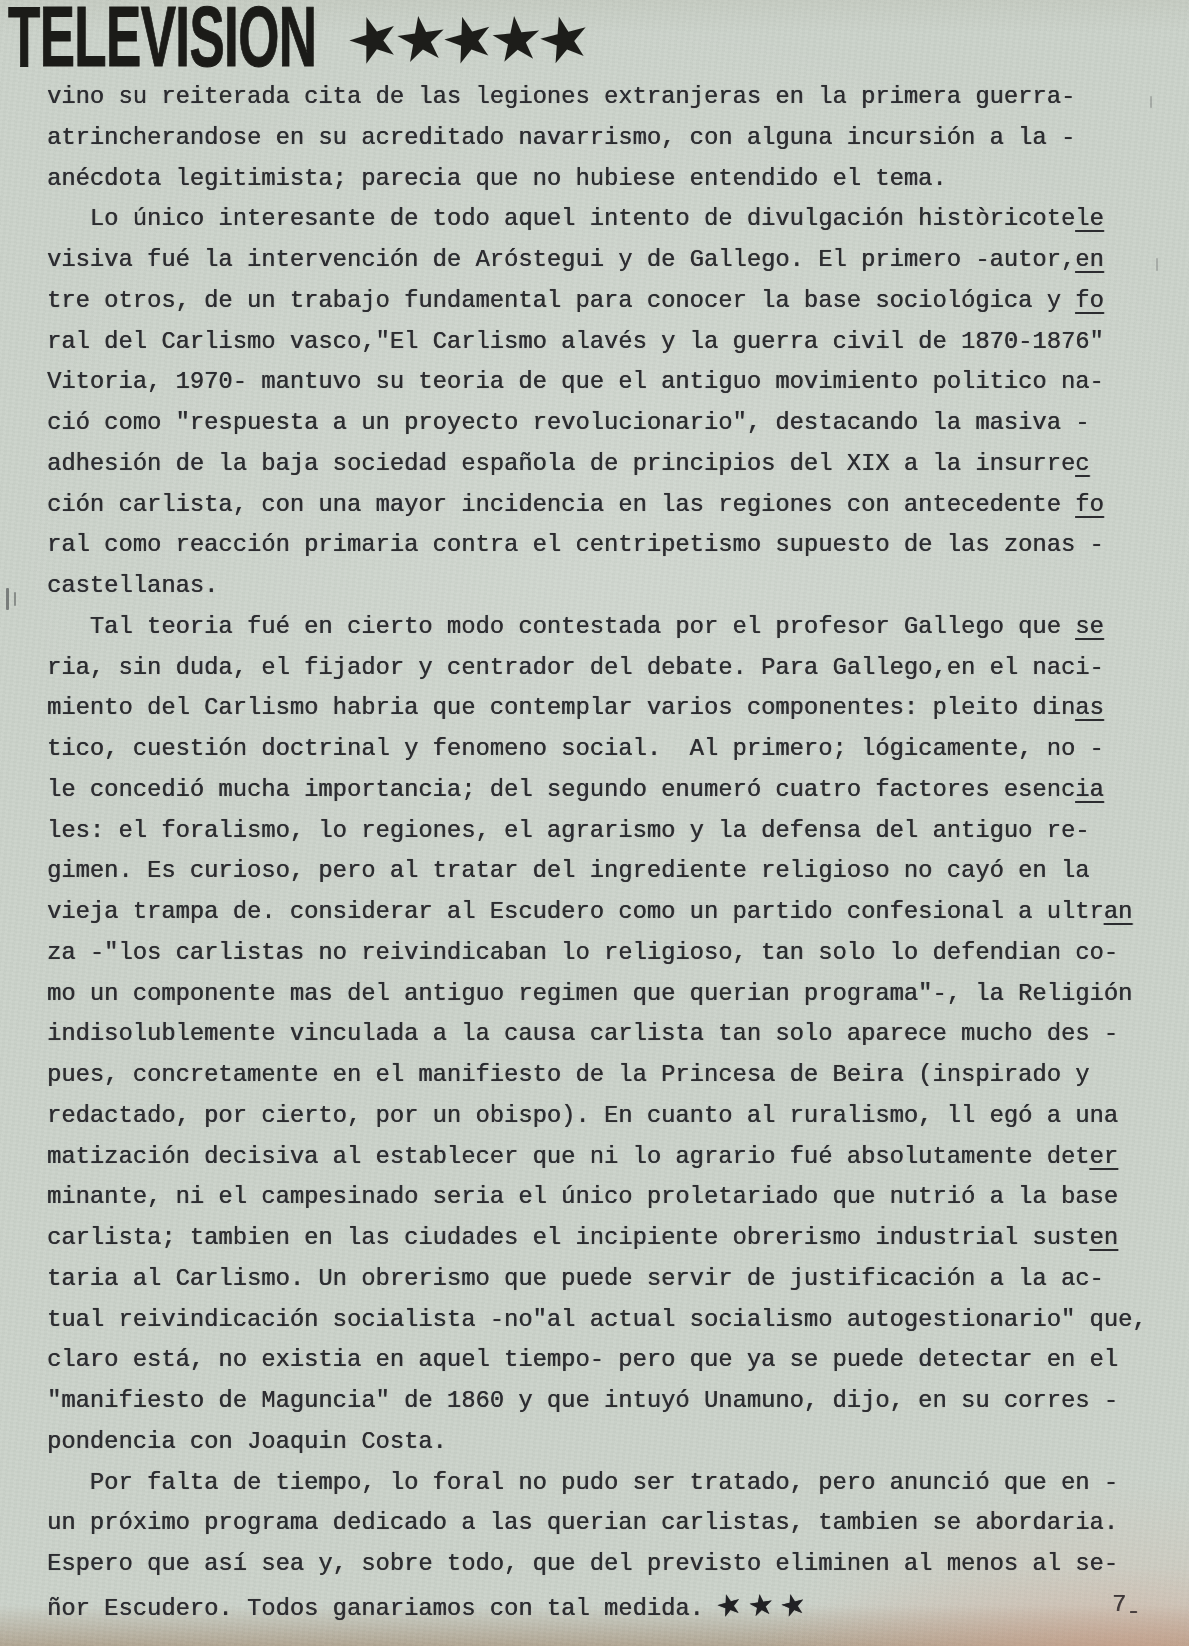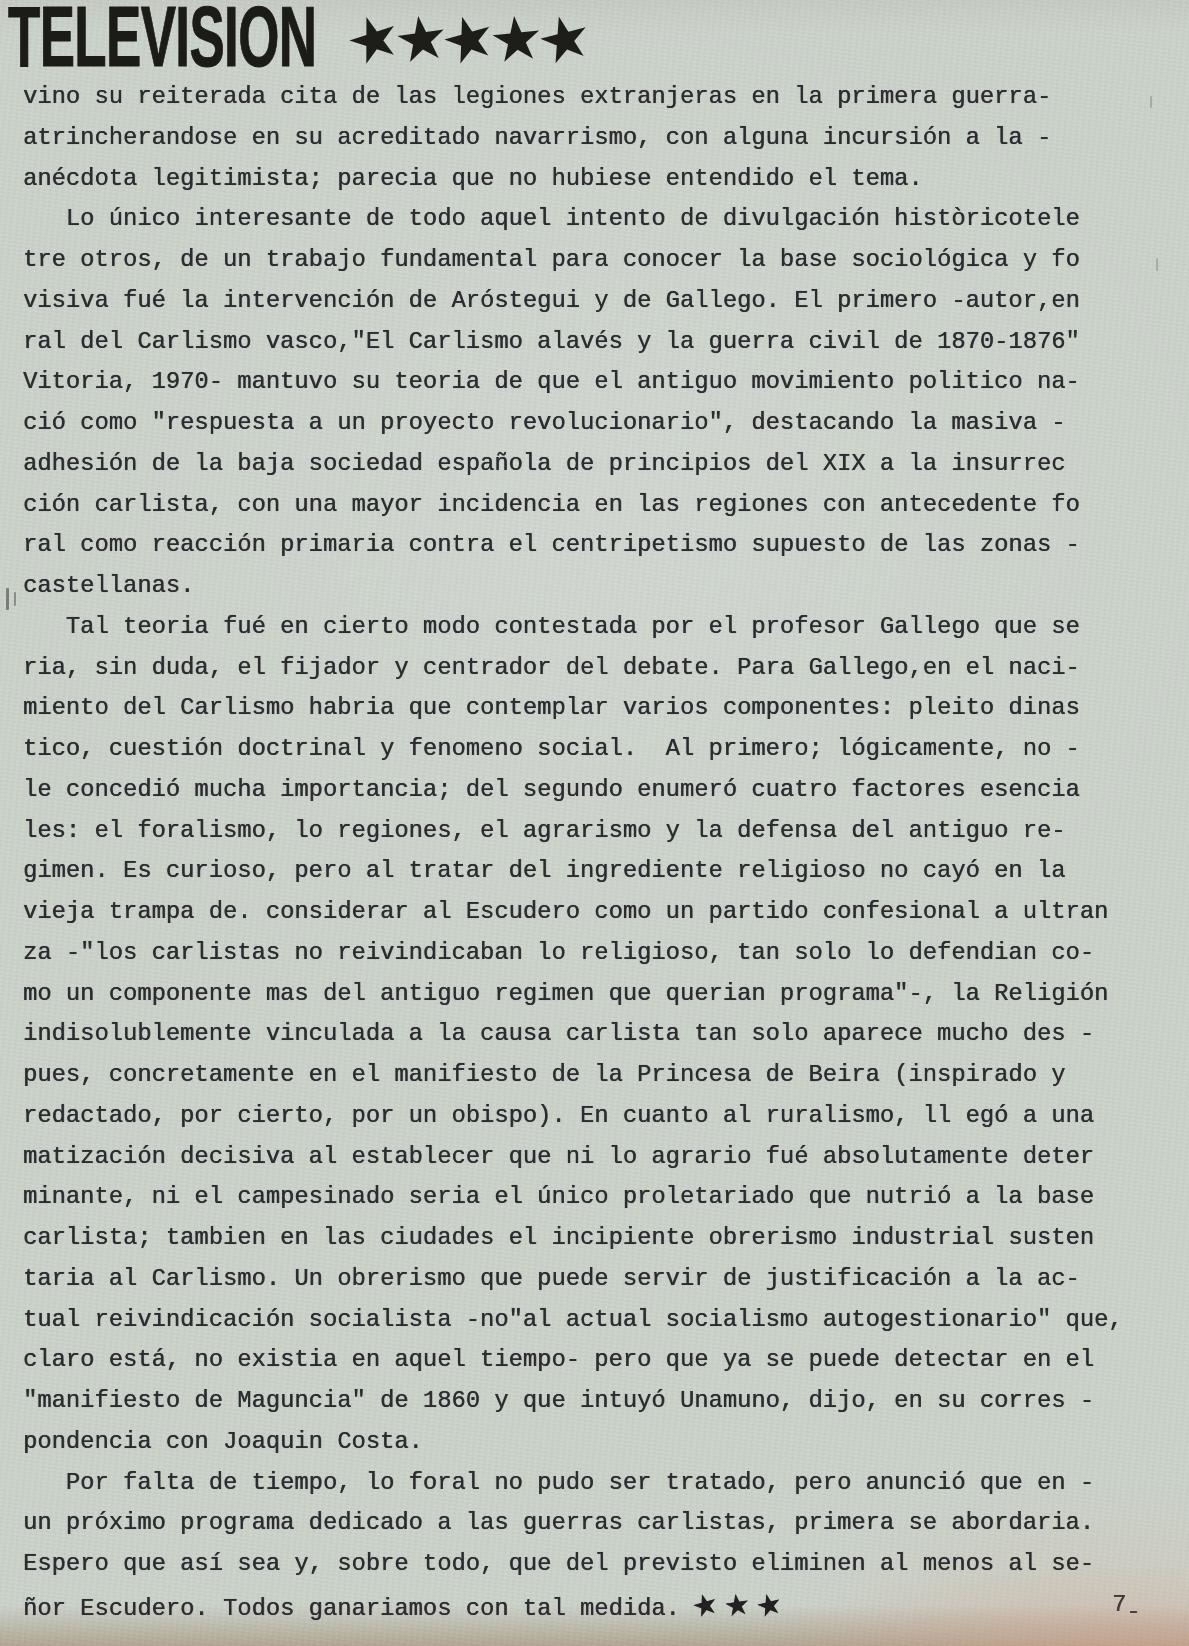--- a/index.html
+++ b/index.html
@@ -45,27 +45,28 @@
     display:inline-block;
     margin-right:-7px;
   }
   .hstar:nth-child(1){ transform:rotate(-18deg); }
   .hstar:nth-child(2){ transform:rotate(-8deg);  }
   .hstar:nth-child(3){ transform:rotate(-16deg); }
   .hstar:nth-child(4){ transform:rotate(-6deg);  }
   .hstar:nth-child(5){ transform:rotate(-14deg); }
 
   .body-text {
-    position:absolute; left:23px; top:77px;
+    position:absolute; left:47px; top:77px;
     font-size:23.8px; line-height:40.75px;
     color:#2c2c30;
     text-shadow:0.4px 0 0 rgba(44,44,48,0.75), 0 0 1px rgba(44,44,48,0.35);
   }
   .line { white-space:pre; height:40.75px; }
   .ul {
+    text-decoration:underline;
     text-decoration-thickness:2.2px;
     text-underline-offset:5px;
     margin-top:39px;
   }
 
   .end-stars { margin-left:12px; letter-spacing:0; }
   .estar {
     font-family:"DejaVu Sans",sans-serif;
     font-size:29px; color:#212124;
     display:inline-block; margin-right:6px;
@@ -108,22 +109,22 @@
         <span class="hstar">★</span>
         <span class="hstar">★</span>
       </div>
   </div>
 
   <div class="body-text">
       <div class="line">vino su reiterada cita de las legiones extranjeras en la primera guerra-</div>
       <div class="line">atrincherandose en su acreditado navarrismo, con alguna incursión a la -</div>
       <div class="line">anécdota legitimista; parecia que no hubiese entendido el tema.</div>
       <div class="line"><span>   Lo único interesante de todo aquel intento de divulgación històricote</span><span class="ul">le</span></div>
+      <div class="line"><span>visiva fué la intervención de Aróstegui y de Gallego. El primero -autor,</span><span class="ul">en</span></div>
       <div class="line"><span>tre otros, de un trabajo fundamental para conocer la base sociológica y </span><span class="ul">fo</span></div>
-      <div class="line"><span>visiva fué la intervención de Aróstegui y de Gallego. El primero -autor,</span><span class="ul">en</span></div>
       <div class="line">ral del Carlismo vasco,"El Carlismo alavés y la guerra civil de 1870-1876"</div>
       <div class="line">Vitoria, 1970- mantuvo su teoria de que el antiguo movimiento politico na-</div>
       <div class="line">ció como "respuesta a un proyecto revolucionario", destacando la masiva -</div>
       <div class="line"><span>adhesión de la baja sociedad española de principios del XIX a la insurre</span><span class="ul">c</span></div>
       <div class="line"><span>ción carlista, con una mayor incidencia en las regiones con antecedente </span><span class="ul">fo</span></div>
       <div class="line">ral como reacción primaria contra el centripetismo supuesto de las zonas -</div>
       <div class="line">castellanas.</div>
       <div class="line"><span>   Tal teoria fué en cierto modo contestada por el profesor Gallego que </span><span class="ul">se</span></div>
       <div class="line">ria, sin duda, el fijador y centrador del debate. Para Gallego,en el naci-</div>
       <div class="line"><span>miento del Carlismo habria que contemplar varios componentes: pleito din</span><span class="ul">as</span></div>
@@ -139,21 +140,21 @@
       <div class="line">redactado, por cierto, por un obispo). En cuanto al ruralismo, ll egó a una</div>
       <div class="line"><span>matización decisiva al establecer que ni lo agrario fué absolutamente det</span><span class="ul">er</span></div>
       <div class="line">minante, ni el campesinado seria el único proletariado que nutrió a la base</div>
       <div class="line"><span>carlista; tambien en las ciudades el incipiente obrerismo industrial sust</span><span class="ul">en</span></div>
       <div class="line">taria al Carlismo. Un obrerismo que puede servir de justificación a la ac-</div>
       <div class="line">tual reivindicación socialista -no"al actual socialismo autogestionario" que,</div>
       <div class="line">claro está, no existia en aquel tiempo- pero que ya se puede detectar en el</div>
       <div class="line">"manifiesto de Maguncia" de 1860 y que intuyó Unamuno, dijo, en su corres -</div>
       <div class="line">pondencia con Joaquin Costa.</div>
       <div class="line">   Por falta de tiempo, lo foral no pudo ser tratado, pero anunció que en -</div>
-      <div class="line">un próximo programa dedicado a las guerras carlistas, primera se abordaria.</div>
+      <div class="line">un próximo programa dedicado a las querian carlistas, tambien se abordaria.</div>
       <div class="line">Espero que así sea y, sobre todo, que del previsto eliminen al menos al se-</div>
       <div class="line">ñor Escudero. Todos ganariamos con tal medida.<span class="end-stars"><span class="estar e0">★</span><span class="estar e1">★</span><span class="estar e2">★</span></span></div>
     </div>
 
   <div class="page-number">7<span class="low-dash">-</span></div>
 
   <span class="artifact a1"></span>
   <span class="artifact a2"></span>
   <span class="artifact a3"></span>
   <span class="artifact a4"></span>

